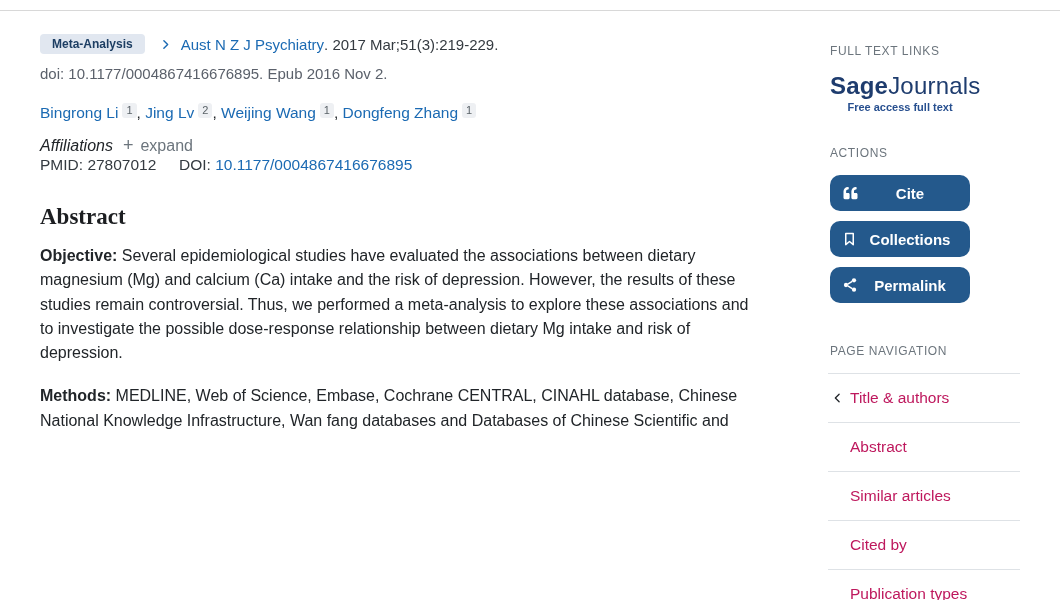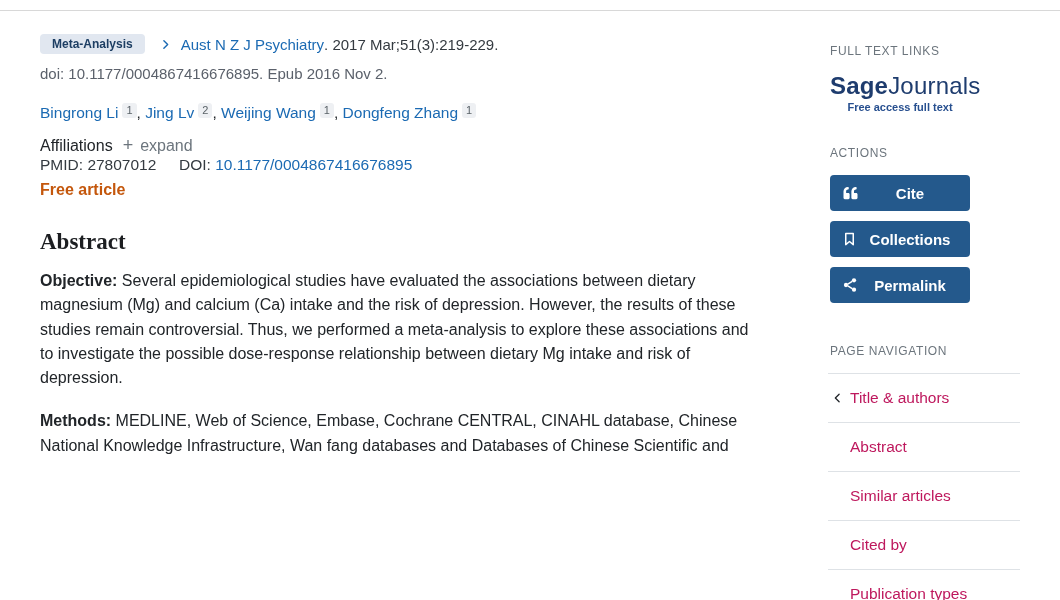--- a/index.html
+++ b/index.html
@@ -20,21 +20,21 @@
 
   .title { margin-top:17px; font-family:"Liberation Serif", serif; font-weight:700; font-size:27px; line-height:37px; color:#1c1e21; letter-spacing:0.2px; }
 
   .authors { margin-top:21px; font-size:15.5px; }
   .author { white-space:nowrap; }
   .author:not(:last-child)::after { content:", "; color:#212529; }
   .author a { color:#1b6ab3; text-decoration:none; }
   .author .sup { display:inline-block; background:#eef0f3; color:#5a6268; font-size:11px; line-height:15px; padding:0 4px; border-radius:3px; margin-left:4px; vertical-align:4px; }
 
   .affiliations { margin-top:13px; font-size:16px; display:flex; align-items:center; }
-  .affil-label { color:#212529; }
+  .affil-label { color:#212529;font-style:italic; }
   .expand-toggle { margin-left:10px; color:#6c757d; cursor:pointer; display:flex; align-items:center; }
   .plus-icon { font-size:18px; margin-right:7px; color:#6c757d; }
 
   .ids-row { margin-top:0; font-size:15.5px; color:#343a40; }
   .ids-row .sep { display:inline-block; width:14px; }
   .doi-link { color:#1b6ab3; text-decoration:none; }
 
   .free-article { margin-top:7px; font-size:16px; font-weight:700; color:#c4570c; }
 
   .abstract-heading { margin-top:30px; font-family:"Liberation Serif", serif; font-weight:700; font-size:23px; color:#1c1e21; }
@@ -45,21 +45,21 @@
   
   .sidebar { position:absolute; left:830px; top:41px; width:192px; }
   .side-label { font-size:12px; letter-spacing:0.6px; color:#6c757d; }
   .sage-block { margin-top:13px; width:140px; text-align:center; cursor:pointer; }
   .sage-logo { font-size:24px; color:#1e3c6e; letter-spacing:0.2px; }
   .sage-logo .bold { font-weight:700; }
   .sage-tagline { font-size:11px; font-weight:700; color:#274f8f; margin-top:1px; }
 
   .actions-label { display:block; margin-top:33px; }
   .btn-col { margin-top:15px; display:flex; flex-direction:column; gap:10px; width:140px; }
-  .action-btn { display:flex; align-items:center; height:36px; background:#24598c; border:none; border-radius:4px; color:#fff; font-family:"Liberation Sans", sans-serif; font-size:15px; font-weight:700; padding:0 12px; cursor:pointer; }
+  .action-btn { display:flex; align-items:center; height:36px; background:#24598c; border:none; border-radius:10px; color:#fff; font-family:"Liberation Sans", sans-serif; font-size:15px; font-weight:700; padding:0 12px; cursor:pointer; }
   .action-btn .icon { display:inline-flex; width:20px; justify-content:flex-start; }
   .action-btn .lbl { flex:1; text-align:center; }
 
   .pagenav-label { display:block; margin-top:41px; }
   .nav-list { margin-top:15px; margin-left:-2px; width:192px; }
   .nav-item { position:relative; height:49px; display:flex; align-items:center; border-top:1px solid #dee2e6; padding-left:22px; font-size:15.5px; color:#be185d; cursor:pointer; }
   .nav-item .chev-left { position:absolute; left:3px; top:50%; transform:translateY(-50%); display:inline-flex; }
 </style>
 </head>
 <body>
@@ -95,21 +95,20 @@
   </div>
 
   <div class="ids-row">
     <span>PMID:</span>
     <span>27807012</span>
     <span class="sep"></span>
     <span>DOI:</span>
     <a class="doi-link" href="#">10.1177/0004867416676895</a>
   </div>
 
-  <div class="free-article">Free article</div>
 
   <h2 class="abstract-heading">Abstract</h2>
 
   <p class="para"><b>Objective:</b> <span>Several epidemiological studies have evaluated the associations between dietary magnesium (Mg) and calcium (Ca) intake and the risk of depression. However, the results of these studies remain controversial. Thus, we performed a meta-analysis to explore these associations and to investigate the possible dose-response relationship between dietary Mg intake and risk of depression.</span></p>
 
   <p class="para"><b>Methods:</b> <span>MEDLINE, Web of Science, Embase, Cochrane CENTRAL, CINAHL database, Chinese National Knowledge Infrastructure, Wan fang databases and Databases of Chinese Scientific and</span></p>
 
 </div>
 
 <div class="sidebar">

